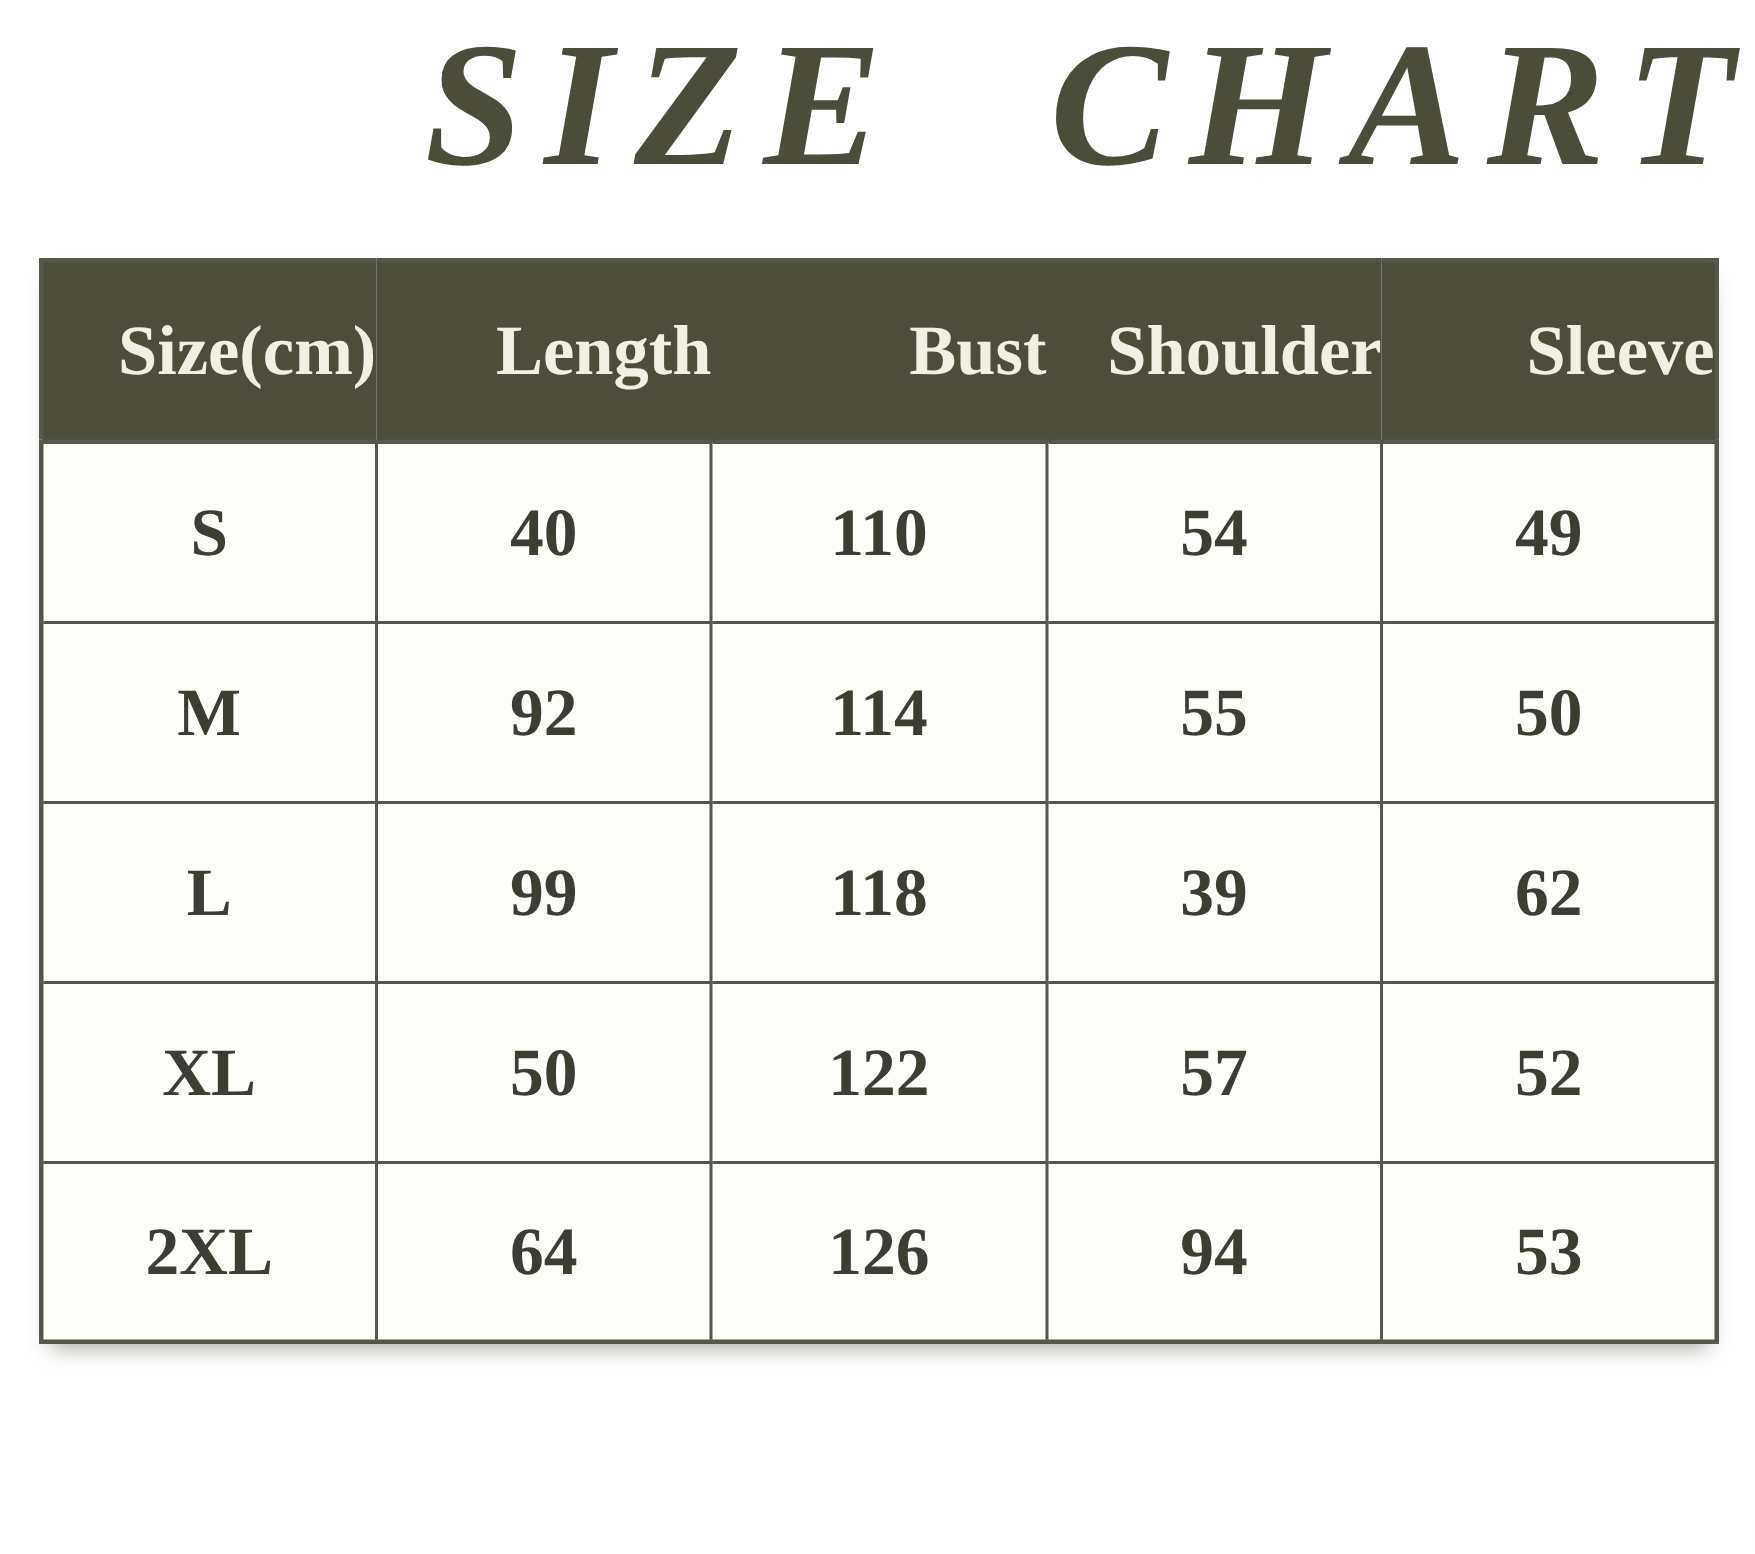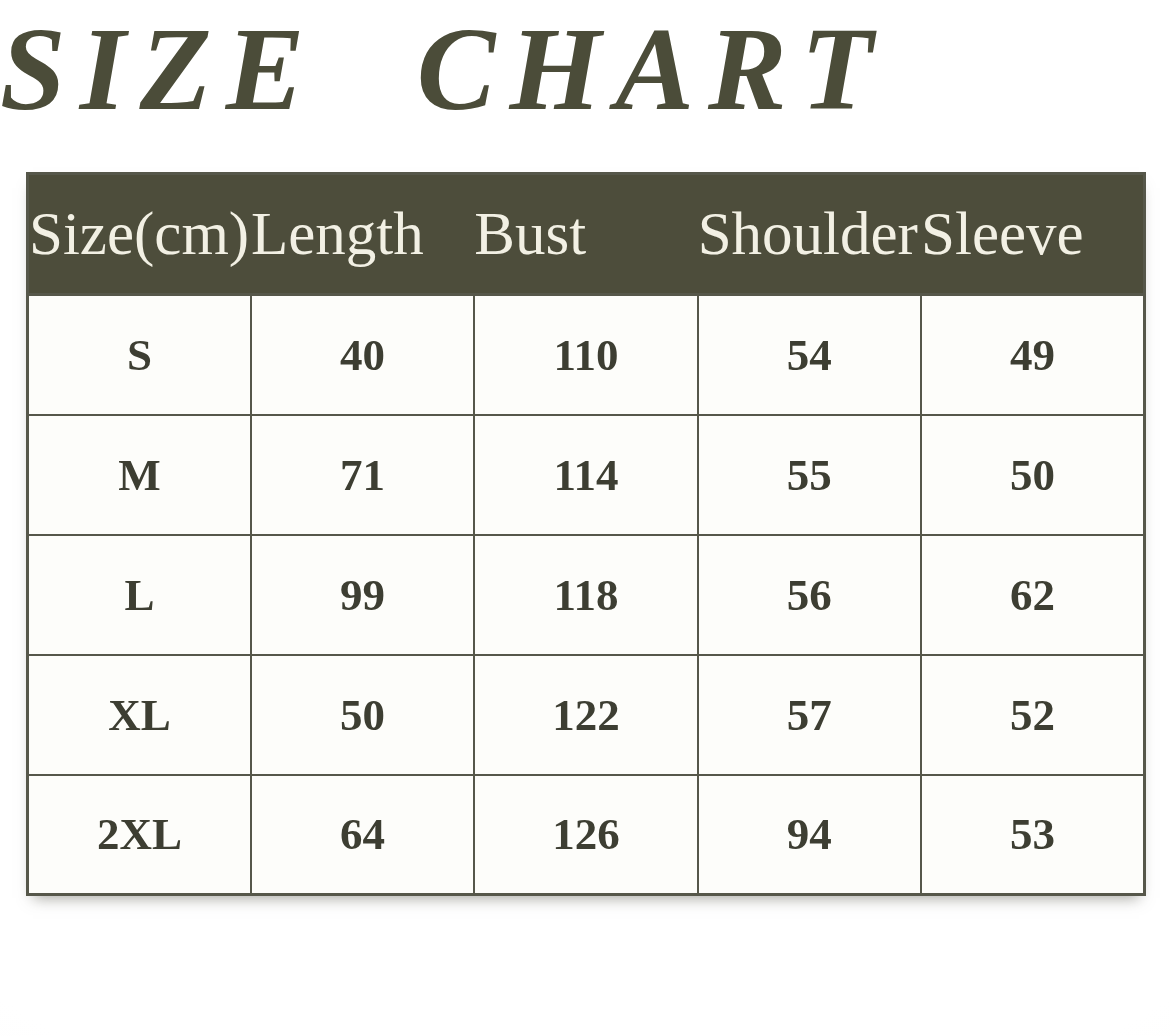--- a/index.html
+++ b/index.html
@@ -25,21 +25,21 @@
         #fbfbfa 76%,
         #f1f1ef 92%,
         var(--corner-shade, #e7e7e5) 100%);
     position: relative;
   }
   .title {
     position: absolute;
     top: 2px;
     left: 0;
     width: 1170px;
-    text-align: left;
+    text-align: right;
     font-style: italic;
     font-weight: bold;
     font-size: 118px;
     letter-spacing: 14px;
     word-spacing: 55px;
     color: var(--title-text, #4b4c39);
     white-space: nowrap;
   }
   .size-table {
     position: absolute;
@@ -50,23 +50,23 @@
     table-layout: fixed;
     border: 3px solid var(--border-color, #56574a);
     background: #fdfdfa;
     box-shadow: 0 9px 14px -7px rgba(90, 90, 78, 0.55);
   }
   .size-table thead tr { height: 121px; }
   .size-table tbody tr { height: 120px; }
   .size-table th {
     background: var(--header-bg, #4d4d3b);
     color: var(--header-text, #f2f0e4);
-    font-weight: normal;
-    font-size: 61px;
-    text-align: left;
+    font-weight: bold;
+    font-size: 47px;
+    text-align: right;
     vertical-align: middle;
     border: none;
     border-bottom: 3px solid var(--border-color, #56574a);
   }
   .size-table td {
     border: 2px solid var(--border-color, #56574a);
     color: var(--cell-text, #3d3e32);
     font-weight: bold;
     font-size: 45px;
     text-align: center;
@@ -94,30 +94,30 @@
     <tbody>
       <tr>
         <td>S</td>
         <td>40</td>
         <td>110</td>
         <td>54</td>
         <td>49</td>
       </tr>
       <tr>
         <td>M</td>
-        <td>71</td>
+        <td>92</td>
         <td>114</td>
         <td>55</td>
         <td>50</td>
       </tr>
       <tr>
         <td>L</td>
         <td>99</td>
         <td>118</td>
-        <td>56</td>
+        <td>39</td>
         <td>62</td>
       </tr>
       <tr>
         <td>XL</td>
         <td>50</td>
         <td>122</td>
         <td>57</td>
         <td>52</td>
       </tr>
       <tr>

